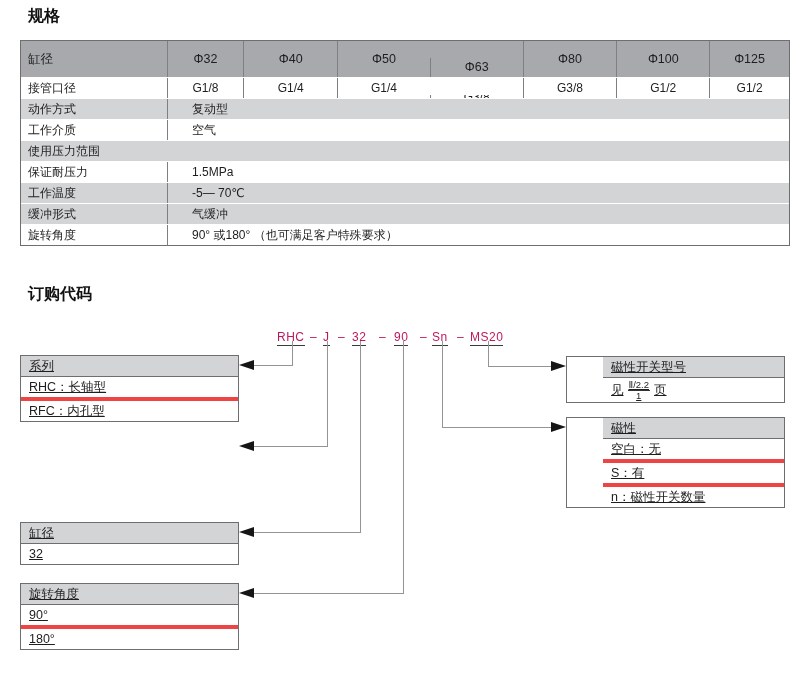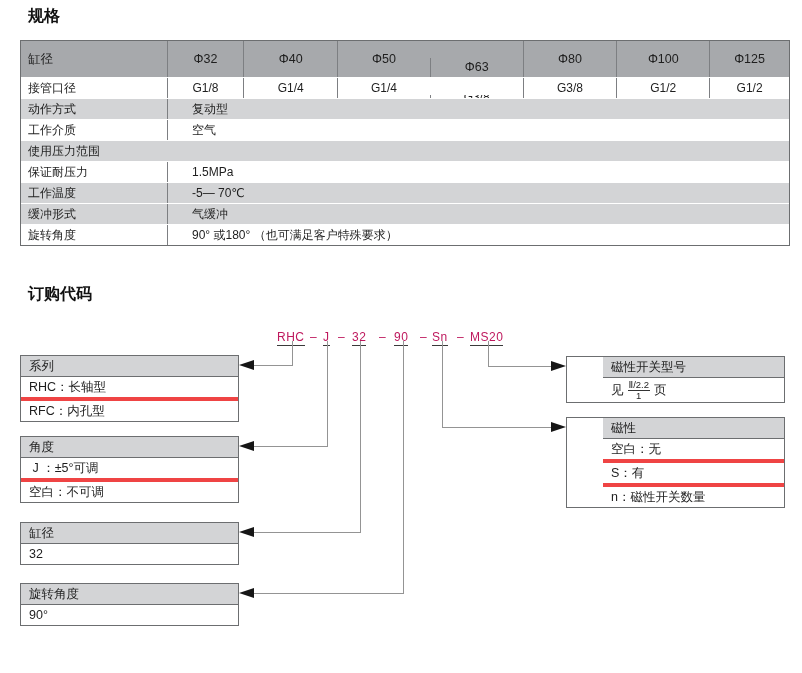--- a/index.html
+++ b/index.html
@@ -28,21 +28,21 @@
   .codeseg,.codedash{position:absolute;top:321px;font-size:12px;color:#be185d;letter-spacing:0.5px;margin-top:9px;}
   .codeseg{border-bottom:1.5px solid #3a3a3a;padding-bottom:1px;}
   .vline{position:absolute;width:1px;background:#949494;}
   .hline{position:absolute;height:1px;background:#949494;}
   .arr-l{position:absolute;width:0;height:0;border-top:5px solid transparent;
          border-bottom:5px solid transparent;border-right:15px solid #161616;}
   .arr-r{position:absolute;width:0;height:0;border-top:5px solid transparent;
          border-bottom:5px solid transparent;border-left:15px solid #161616;}
 
   
-  .box{position:absolute;border:1px solid #6c6e70;background:#fff;box-sizing:border-box;}
+  .box{position:absolute;border:1px solid #6c6e70;background:#fff;box-sizing:border-box;text-decoration:underline;}
   .box .bh{height:20px;line-height:20px;background:#d3d4d6;padding-left:8px;font-size:12.5px;
            border-bottom:1px solid #6c6e70;white-space:pre;overflow:hidden;}
   .box .br{height:20px;line-height:20px;padding-left:8px;font-size:12.5px;
            border-bottom:4px solid #ef4444;white-space:pre;overflow:hidden;}
   .box .br:last-child{border-bottom:none;}
   .lbox{left:20px;width:219px;}
   .rbox{left:566px;width:219px;padding-left:36px;}
   .see-row{height:24px;display:flex;align-items:center;padding-left:8px;font-size:12.5px;gap:4px;}
   .frac{display:inline-flex;flex-direction:column;align-items:center;font-size:9.5px;line-height:10px;}
   .frac .ft{border-bottom:1px solid #333;padding:0 1px;}
@@ -145,34 +145,30 @@
   <div class="vline" style="left:488px;top:341px;height:25px;"></div>
   <div class="hline" style="left:488px;top:366px;width:64px;"></div>
   <div class="arr-r" style="left:551px;top:361px;"></div>
 
   <div class="box lbox" style="top:355px;">
     <div class="bh">系列</div>
     <div class="br">RHC：长轴型</div>
     <div class="br">RFC：内孔型</div>
   </div>
 
-  <div class="box lbox" style="top:436px;">
-    <div class="bh">角度</div>
-    <div class="br"> J ：±5°可调</div>
-    <div class="br">空白：不可调</div>
-  </div>
 
   <div class="box lbox" style="top:522px;">
     <div class="bh">缸径</div>
     <div class="br">32</div>
   </div>
 
   <div class="box lbox" style="top:583px;">
     <div class="bh">旋转角度</div>
     <div class="br">90°</div>
+    <div class="br">180°</div>
   </div>
 
   <div class="box rbox" style="top:356px;">
     <div class="bh">磁性开关型号</div>
     <div class="see-row">
       <span>见</span>
       <span class="frac">
         <span class="ft">Ⅱ/2.2</span>
         <span class="fb">1</span>
       </span>

